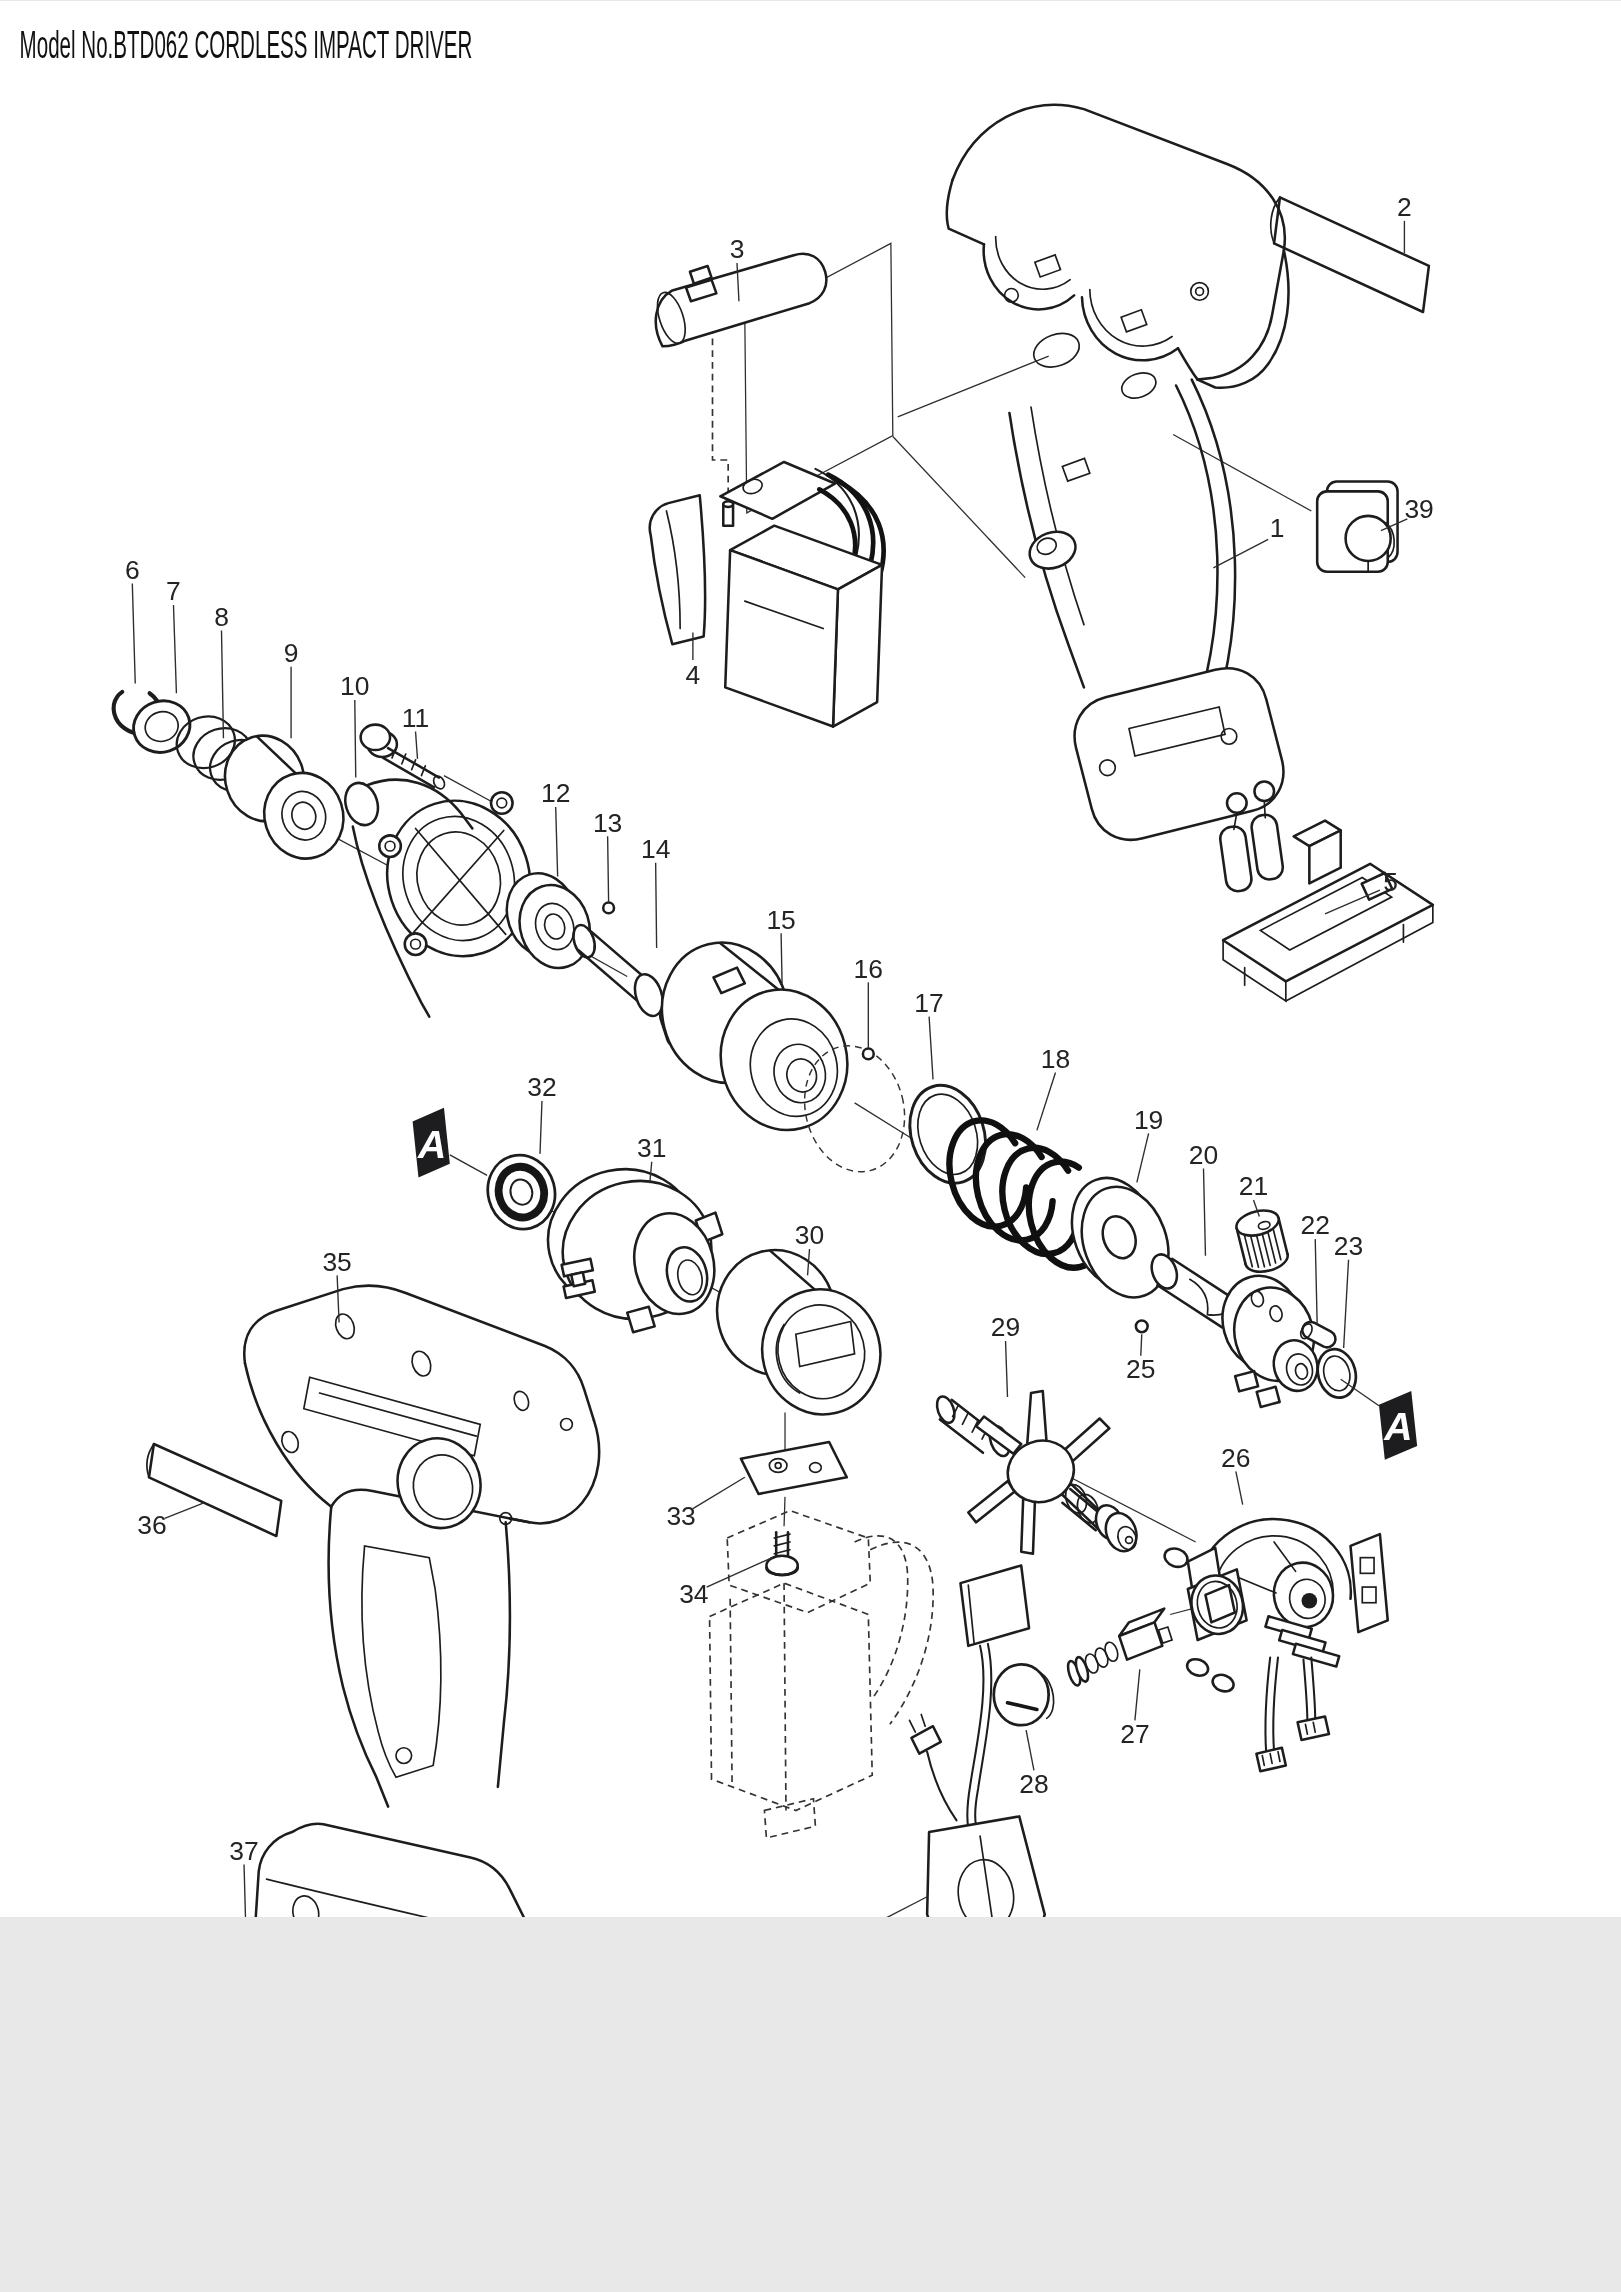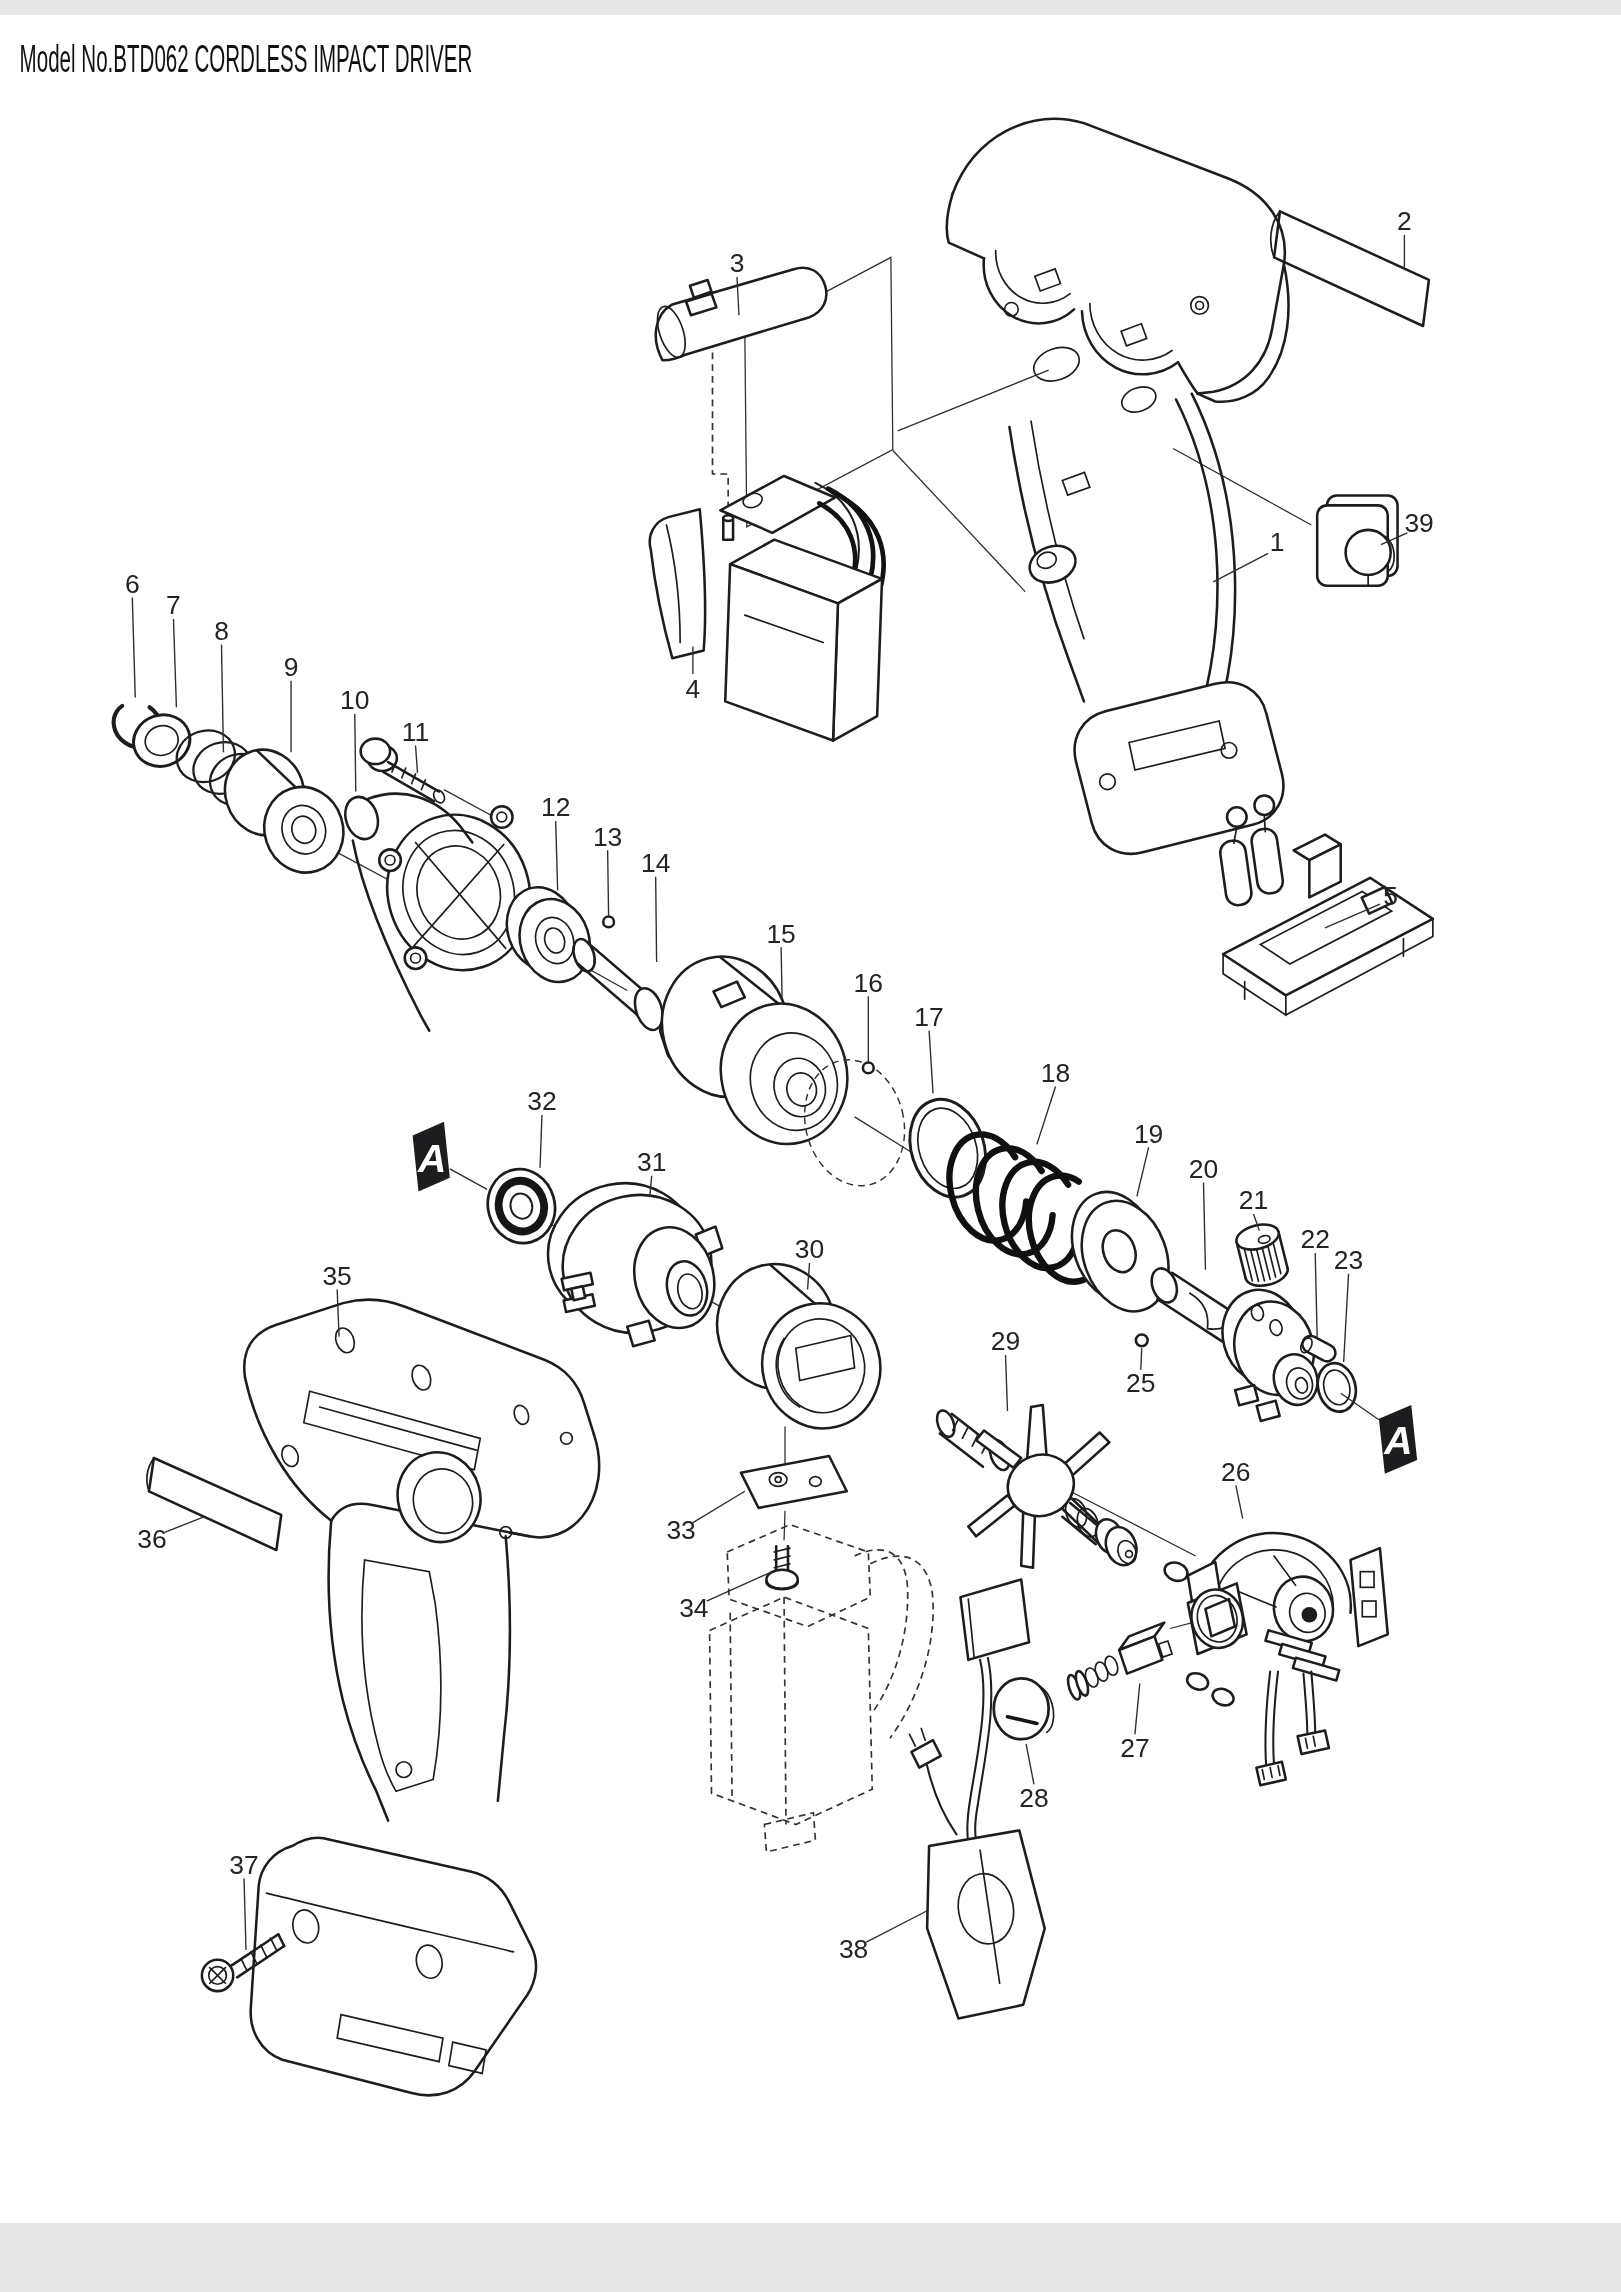--- a/index.html
+++ b/index.html
@@ -1,16 +1,16 @@
 <!DOCTYPE html>
 <html><head>
 <meta charset="utf-8">
 <style>
   html,body{margin:0;padding:0;background:#e8e8e8;}
-  .page{position:relative;width:1621px;height:2208px;background:#ffffff;margin:15px auto;overflow:hidden;
+  .page{position:relative;width:1621px;height:1916px;background:#ffffff;margin:1px auto;overflow:hidden;
         font-family:"Liberation Sans",sans-serif;}
   svg{position:absolute;left:0;top:0;}
   
   .ln  {fill:none;stroke:#1d1d1f;stroke-width:2.6;stroke-linecap:round;stroke-linejoin:round;}
   .lnf {fill:#ffffff;stroke:#1d1d1f;stroke-width:2.6;stroke-linejoin:round;}
   .thin{fill:none;stroke:#1d1d1f;stroke-width:1.7;stroke-linecap:round;}
   .axis{fill:none;stroke:#2e2e2e;stroke-width:1.3;}
   .dash{fill:none;stroke:#333333;stroke-width:1.7;stroke-dasharray:7 5;}
   .wire{fill:none;stroke:#121212;stroke-width:4.8;stroke-linecap:round;}
   .wln {fill:none;stroke:#1d1d1f;stroke-width:2.1;stroke-linecap:round;}

